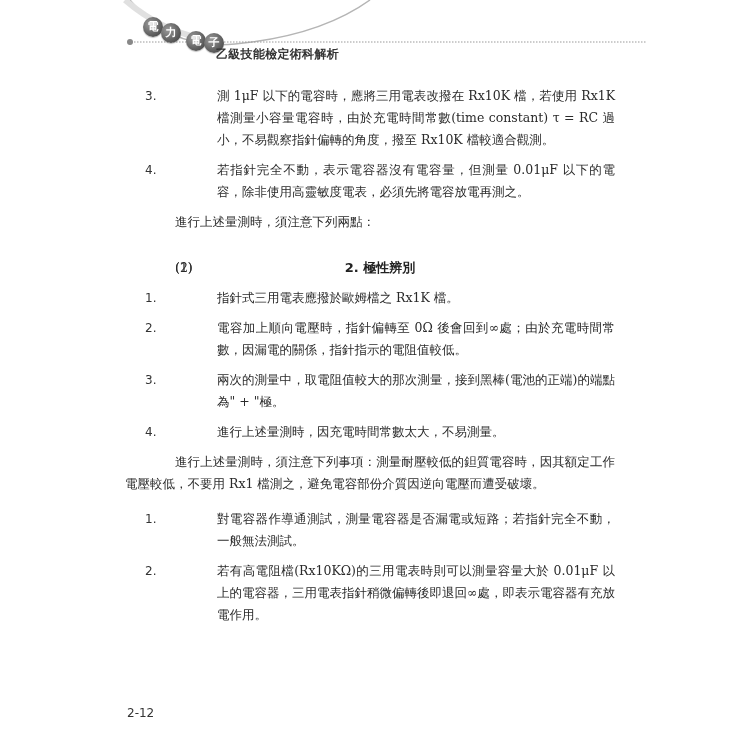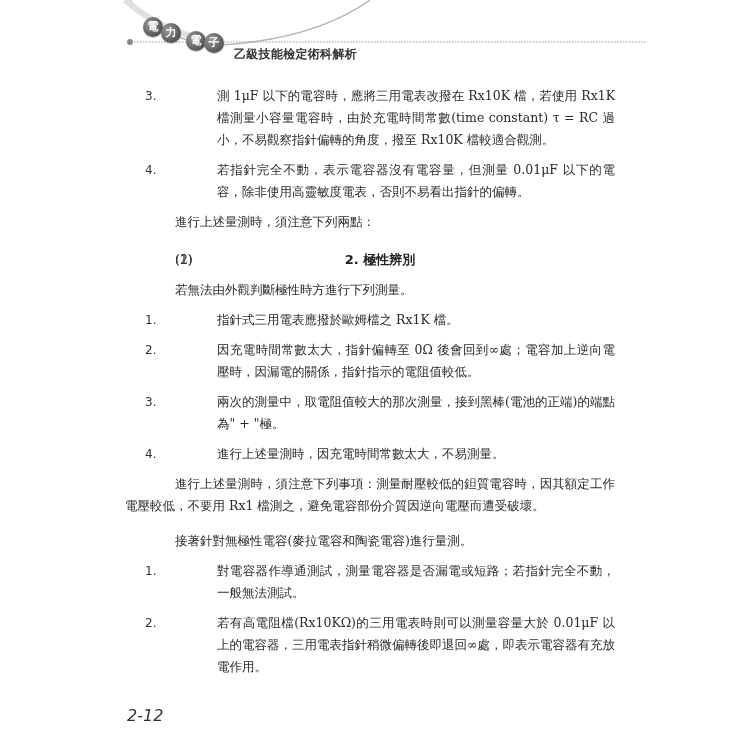--- a/index.html
+++ b/index.html
@@ -25,21 +25,21 @@
       position: absolute;
       left: 0; top: 0;
       width: 750px; height: 70px;
     }
     .header svg {
       position: absolute;
       left: 0; top: 0;
     }
     .header-title {
       position: absolute;
-      left: 234px;
+      left: 216px;
       top: 46px;
       font-family: "DejaVu Sans", "Liberation Sans", sans-serif;
       font-size: 12px;
       font-weight: bold;
       color: #333;
       letter-spacing: 0.3px;
     }
     .badge-char {
       position: absolute;
       width: 20px;
@@ -87,21 +87,21 @@
       padding-left: 52px;
       margin-bottom: 8px;
     }
     .sub-item .num {
       position: absolute;
       left: 30px;
       top: 0;
     }
     .indent-para {
       padding-left: 30px;
-      margin-bottom: 16px;
+      margin-bottom: 24px;
     }
     .section-heading {
       font-family: "DejaVu Sans", "Liberation Sans", sans-serif;
       font-weight: bold;
       font-size: 13px;
       margin: 6px 0 8px 0;
       color: #222;
       text-align: center;
     }
     .para {
@@ -113,23 +113,22 @@
       margin-left: -20px;
       text-indent: 50px;
       margin-bottom: 13px;
       text-align: justify;
     }
     .page-number {
       position: absolute;
       left: 127px;
       top: 706px;
       font-family: "DejaVu Sans", "Liberation Sans", sans-serif;
-      font-size: 16px;
+      font-size: 12px;
       color: #333;
-      font-style: italic;
     }
   </style>
 </head>
 <body>
 
 <div class="page">
 
   <div class="header">
     <svg width="750" height="70">
 
@@ -148,57 +147,55 @@
 
   <div class="content">
 
     <div class="item">
       <span class="num">3.</span>
       <span class="text">測 1μF 以下的電容時，應將三用電表改撥在 Rx10K 檔，若使用 Rx1K 檔測量小容量電容時，由於充電時間常數(time constant) τ = RC 過小，不易觀察指針偏轉的角度，撥至 Rx10K 檔較適合觀測。</span>
     </div>
 
     <div class="item">
       <span class="num">4.</span>
-      <span class="text">若指針完全不動，表示電容器沒有電容量，但測量 0.01μF 以下的電容，除非使用高靈敏度電表，否則不易看出指針的偏轉。</span>
+      <span class="text">若指針完全不動，表示電容器沒有電容量，但測量 0.01μF 以下的電容，除非使用高靈敏度電表，必須先將電容放電再測之。</span>
     </div>
 
     <div class="indent-para">進行上述量測時，須注意下列兩點：</div>
 
     <div class="sub-item">
       <span class="num">(1)</span>
     </div>
 
     <div class="sub-item">
       <span class="num">(2)</span>
     </div>
 
     <div class="section-heading">2. 極性辨別</div>
 
-    <div class="para">若無法由外觀判斷極性時方進行下列測量。</div>
 
     <div class="item">
       <span class="num">1.</span>
       <span class="text">指針式三用電表應撥於歐姆檔之 Rx1K 檔。</span>
     </div>
     <div class="item">
       <span class="num">2.</span>
-      <span class="text">因充電時間常數太大，指針偏轉至 0Ω 後會回到∞處；電容加上逆向電壓時，因漏電的關係，指針指示的電阻值較低。</span>
+      <span class="text">電容加上順向電壓時，指針偏轉至 0Ω 後會回到∞處；由於充電時間常數，因漏電的關係，指針指示的電阻值較低。</span>
     </div>
     <div class="item">
       <span class="num">3.</span>
       <span class="text">兩次的測量中，取電阻值較大的那次測量，接到黑棒(電池的正端)的端點為" + "極。</span>
     </div>
     <div class="item">
       <span class="num">4.</span>
       <span class="text">進行上述量測時，因充電時間常數太大，不易測量。</span>
     </div>
 
     <div class="para-flush">進行上述量測時，須注意下列事項：測量耐壓較低的鉭質電容時，因其額定工作電壓較低，不要用 Rx1 檔測之，避免電容部份介質因逆向電壓而遭受破壞。</div>
 
-    <div class="para">接著針對無極性電容(麥拉電容和陶瓷電容)進行量測。</div>
 
     <div class="item">
       <span class="num">1.</span>
       <span class="text">對電容器作導通測試，測量電容器是否漏電或短路；若指針完全不動，一般無法測試。</span>
     </div>
     <div class="item">
       <span class="num">2.</span>
       <span class="text">若有高電阻檔(Rx10KΩ)的三用電表時則可以測量容量大於 0.01μF 以上的電容器，三用電表指針稍微偏轉後即退回∞處，即表示電容器有充放電作用。</span>
     </div>
 

